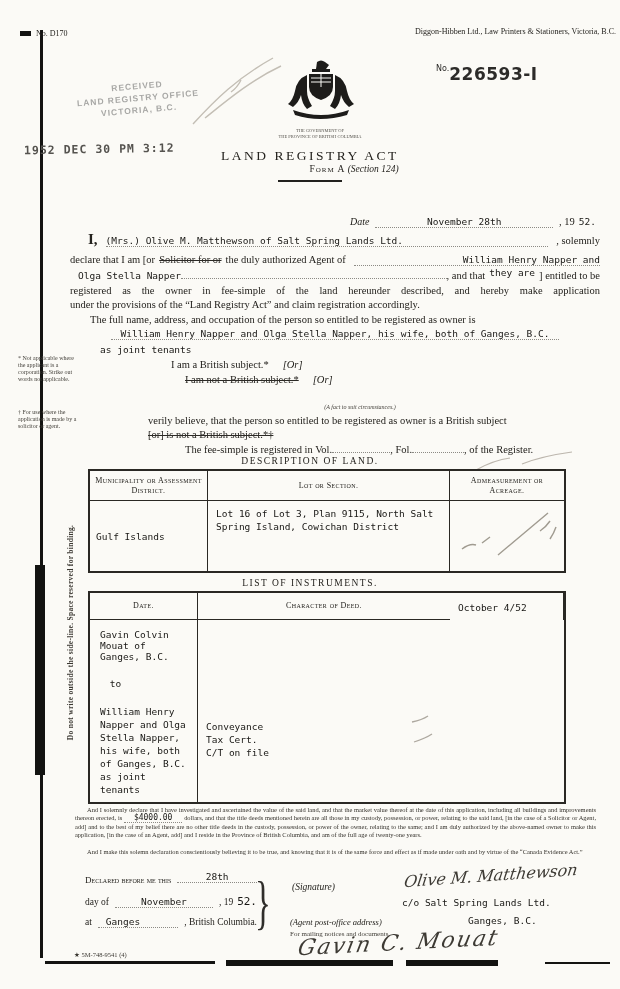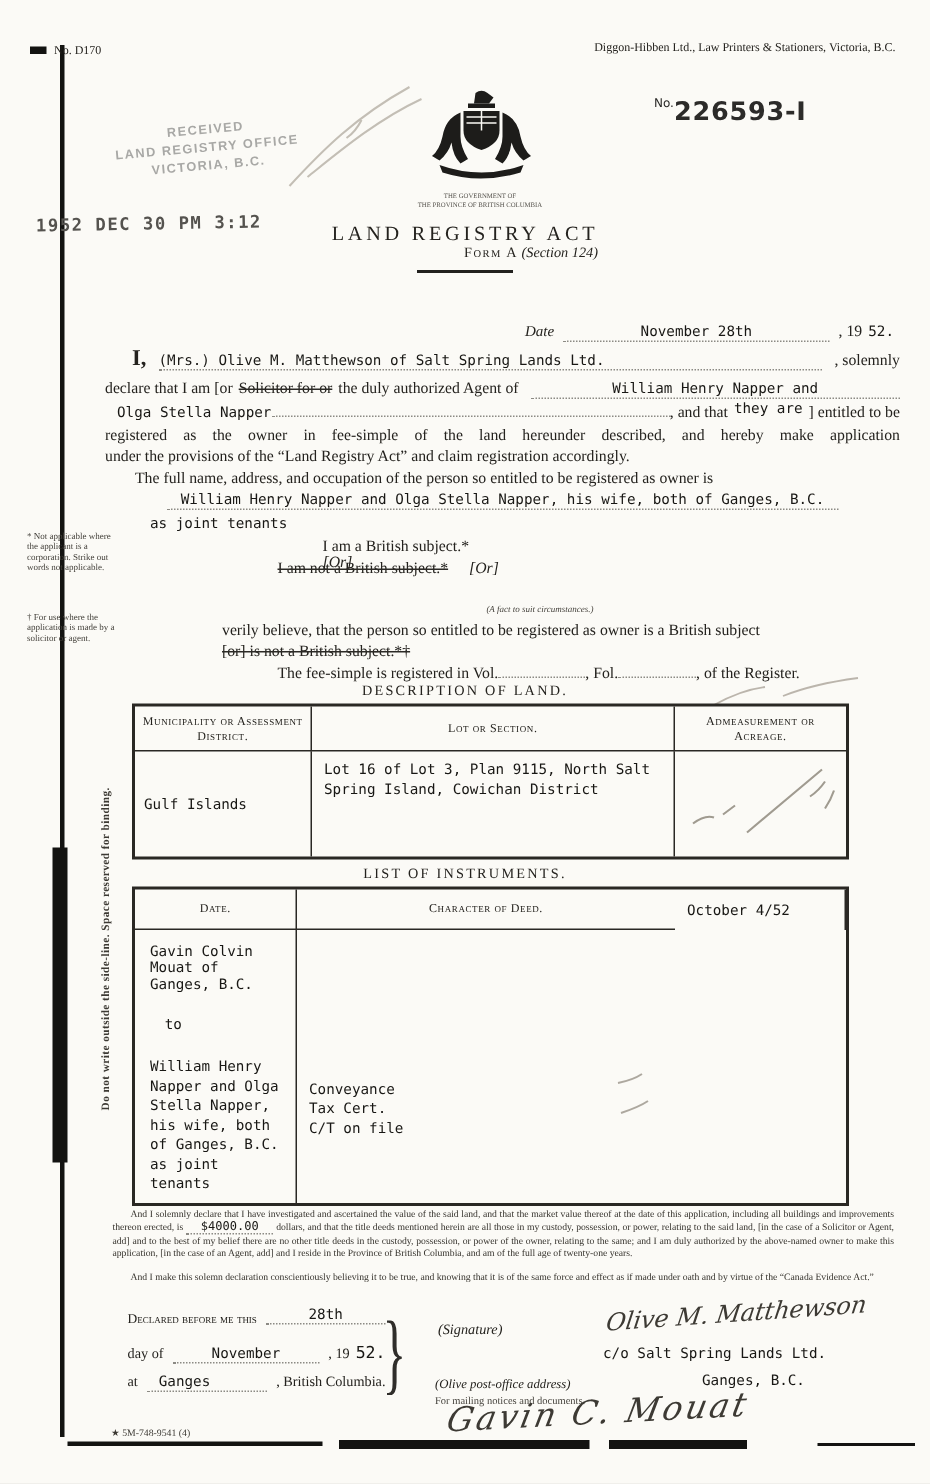--- a/index.html
+++ b/index.html
@@ -36,21 +36,21 @@
 
   <div class="barsolid" style="left:20px;top:31px;width:11px;height:5px;"></div>
   <div class="barsolid" style="left:40px;top:30px;width:3px;height:928px;"></div>
   <div class="barsolid" style="left:35px;top:565px;width:10px;height:210px;"></div>
   <div class="barsolid" style="left:45px;top:961px;width:170px;height:3px;"></div>
   <div class="barsolid" style="left:226px;top:960px;width:167px;height:6px;"></div>
   <div class="barsolid" style="left:406px;top:960px;width:92px;height:6px;"></div>
   <div class="barsolid" style="left:545px;top:962px;width:65px;height:2px;"></div>
 
   <span class="abs" style="left:36px;top:29px;font-size:8px;">No. D170</span>
-  <span class="abs" style="right:23px;top:27px;font-size:8px;">Diggon-Hibben Ltd., Law Printers &amp; Stationers, Victoria, B.C.</span>
+  <span class="abs" style="right:4px;top:27px;font-size:8px;">Diggon-Hibben Ltd., Law Printers &amp; Stationers, Victoria, B.C.</span>
 
   <div class="abs stamp-gray center" style="left:48px;top:80px;width:180px;transform:rotate(-5deg);font-size:8.5px;line-height:12px;opacity:.85;">
     <div>RECEIVED</div>
     <div>LAND REGISTRY OFFICE</div>
     <div>VICTORIA, B.C.</div>
   </div>
 
   <span class="abs" style="left:24px;top:142px;font-family:'DejaVu Sans Mono',monospace;font-weight:bold;font-size:11.5px;color:#55534f;letter-spacing:1px;transform:rotate(-1deg);">1952 DEC 30  PM 3:12</span>
 
   <svg class="abs" style="left:185px;top:52px;" width="105" height="80" viewBox="0 0 105 80">
@@ -100,41 +100,41 @@
 
   <div class="row" style="left:70px;top:231px;width:530px;">
     <span class="print" style="font-size:15px;font-weight:bold;margin-left:18px;">I,</span>
     <span class="typed dotted fill" style="margin:0 8px;">(Mrs.) Olive M. Matthewson of Salt Spring Lands Ltd.</span>
     <span class="print">, solemnly</span>
   </div>
   <div class="row" style="left:70px;top:254px;width:530px;">
     <span class="print">declare that I am [or</span>
     <span class="print struck" style="margin:0 4px;">Solicitor for or</span>
     <span class="print">the duly authorized Agent of</span>
-    <span class="typed dotted fill center" style="margin-left:8px;">William Henry Napper and</span>
+    <span class="typed dotted fill center" style="margin-left:8px;text-align:right;">William Henry Napper and</span>
   </div>
   <div class="row" style="left:70px;top:270px;width:530px;">
     <span class="typed" style="margin-left:8px;">Olga Stella Napper</span>
     <span class="dotted fill"></span>
     <span class="print">, and that</span>
     <span class="typed" style="position:relative;top:-3px;margin:0 4px;">they are</span>
     <span class="print">] entitled to be</span>
   </div>
   <div class="abs just" style="left:70px;top:285px;width:530px;">registered as the owner in fee-simple of the land hereunder described, and hereby make application</div>
   <div class="abs" style="left:70px;top:299px;width:530px;">under the provisions of the “Land Registry Act” and claim registration accordingly.</div>
   <div class="abs" style="left:90px;top:314px;width:510px;">The full name, address, and occupation of the person so entitled to be registered as owner is</div>
   <div class="abs center" style="left:70px;top:328px;width:530px;">
     <span class="typed dotted" style="padding:0 10px;">William Henry Napper and Olga Stella Napper, his wife, both of Ganges, B.C.</span>
   </div>
   <span class="abs typed" style="left:100px;top:344px;">as joint tenants</span>
 
   <div class="abs" style="left:18px;top:355px;width:62px;font-size:6px;line-height:7px;color:#45423c;">* Not applicable where the applicant is a corporation.  Strike out words not applicable.</div>
   <div class="abs" style="left:18px;top:409px;width:62px;font-size:6px;line-height:7px;color:#45423c;">† For use where the application is made by a solicitor or agent.</div>
 
-  <div class="row" style="left:201px;top:359px;flex-direction:column;">
+  <div class="row" style="left:171px;top:359px;">
     <span class="print">I am a British subject.*</span>
     <span class="print it" style="margin-left:14px;">[Or]</span>
   </div>
   <div class="row" style="left:185px;top:374px;">
     <span class="print struck">I am not a British subject.*</span>
     <span class="print it" style="margin-left:14px;">[Or]</span>
   </div>
   <div class="abs it center" style="left:280px;top:404px;width:160px;font-size:6px;color:#45423c;">(A fact to suit circumstances.)</div>
   <div class="abs" style="left:148px;top:415px;width:452px;">verily believe, that the person so entitled to be registered as owner is a British subject</div>
   <span class="abs print struck" style="left:148px;top:429px;">[or] is not a British subject.*†</span>
@@ -220,20 +220,20 @@
   <div class="row" style="left:85px;top:916px;width:172px;">
     <span style="font-size:9.5px;">at</span>
     <span class="typed dotted fill" style="margin:0 6px;padding-left:8px;">Ganges</span>
     <span style="font-size:9.5px;">, British Columbia.</span>
   </div>
   <span class="abs" style="left:255px;top:868px;font-size:60px;font-weight:300;color:#2f2d2a;transform:scaleX(.55);transform-origin:left top;">}</span>
 
   <span class="abs it" style="left:292px;top:882px;font-size:9.5px;">(Signature)</span>
   <span class="abs hand" style="left:404px;top:866px;font-size:16px;transform:rotate(-4deg) skewX(-12deg);">Olive M. Matthewson</span>
   <span class="abs typed" style="left:402px;top:897px;">c/o Salt Spring Lands Ltd.</span>
-  <span class="abs it" style="left:290px;top:917px;font-size:8.5px;">(Olive post-office address)</span>
+  <span class="abs it" style="left:290px;top:917px;font-size:8.5px;">(Agent post-office address)</span>
   <span class="abs typed" style="left:468px;top:915px;">Ganges, B.C.</span>
   <span class="abs" style="left:290px;top:930px;font-size:7px;color:#45423c;">For mailing notices and documents.</span>
 
   <span class="abs hand" style="left:298px;top:930px;font-size:22px;transform:rotate(-3deg) skewX(-14deg);letter-spacing:2px;">Gavin C. Mouat</span>
 
   <span class="abs" style="left:74px;top:951px;font-size:6.5px;color:#3c3933;">★ 5M-748-9541 (4)</span>
 </div>
 
 </body></html>

